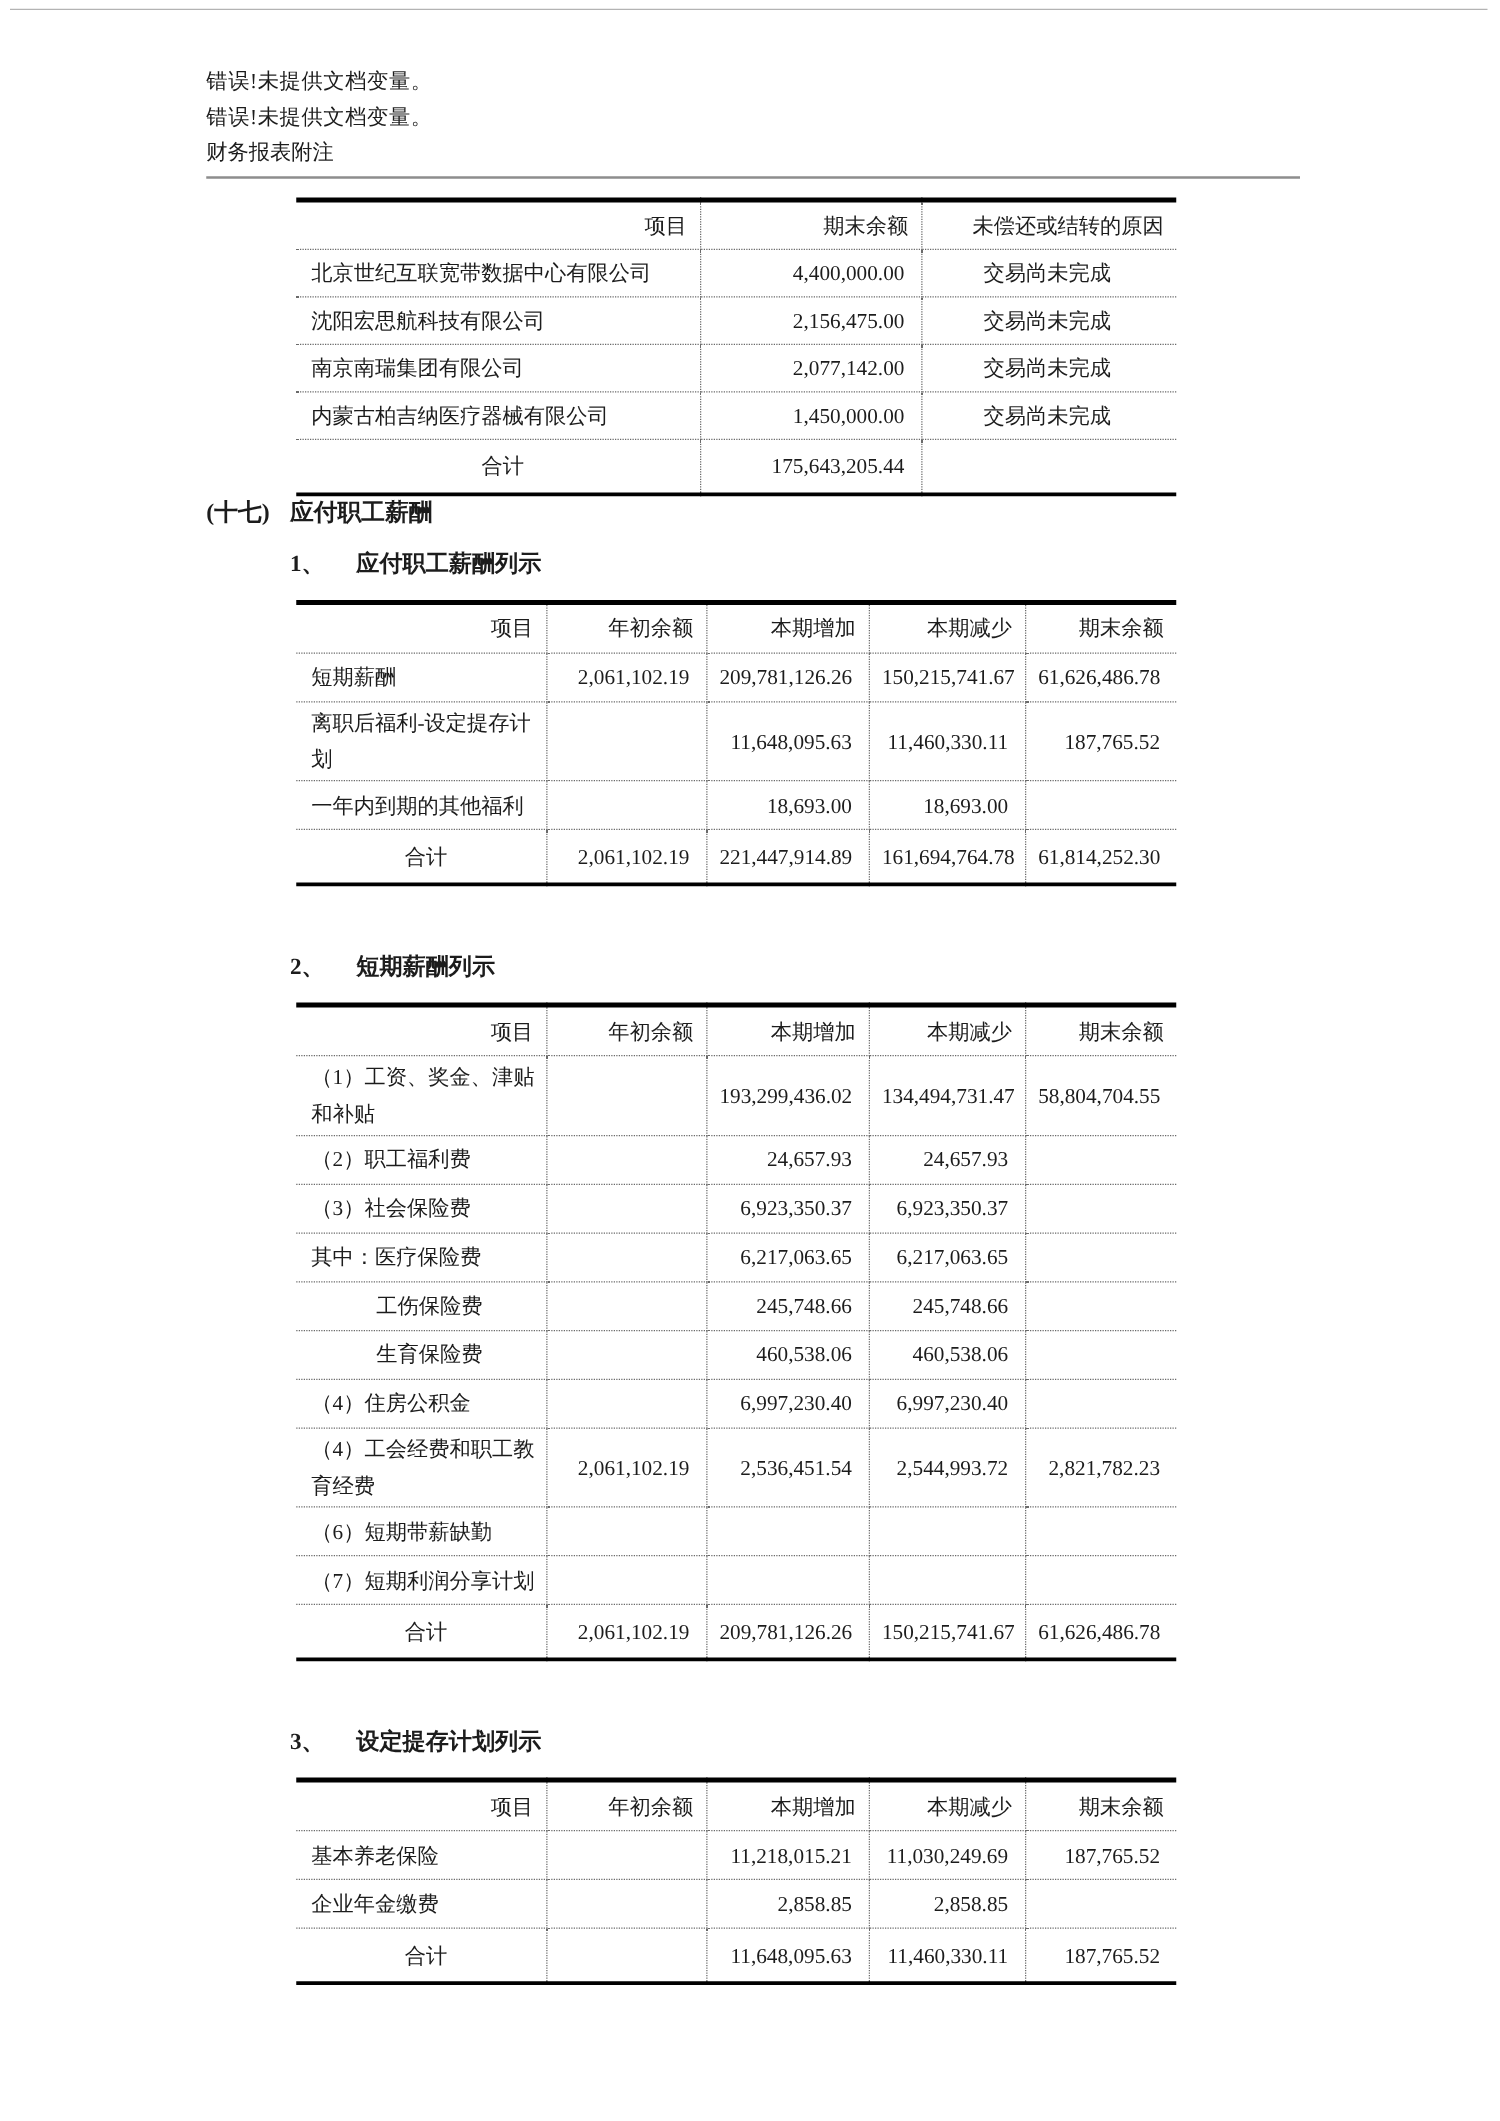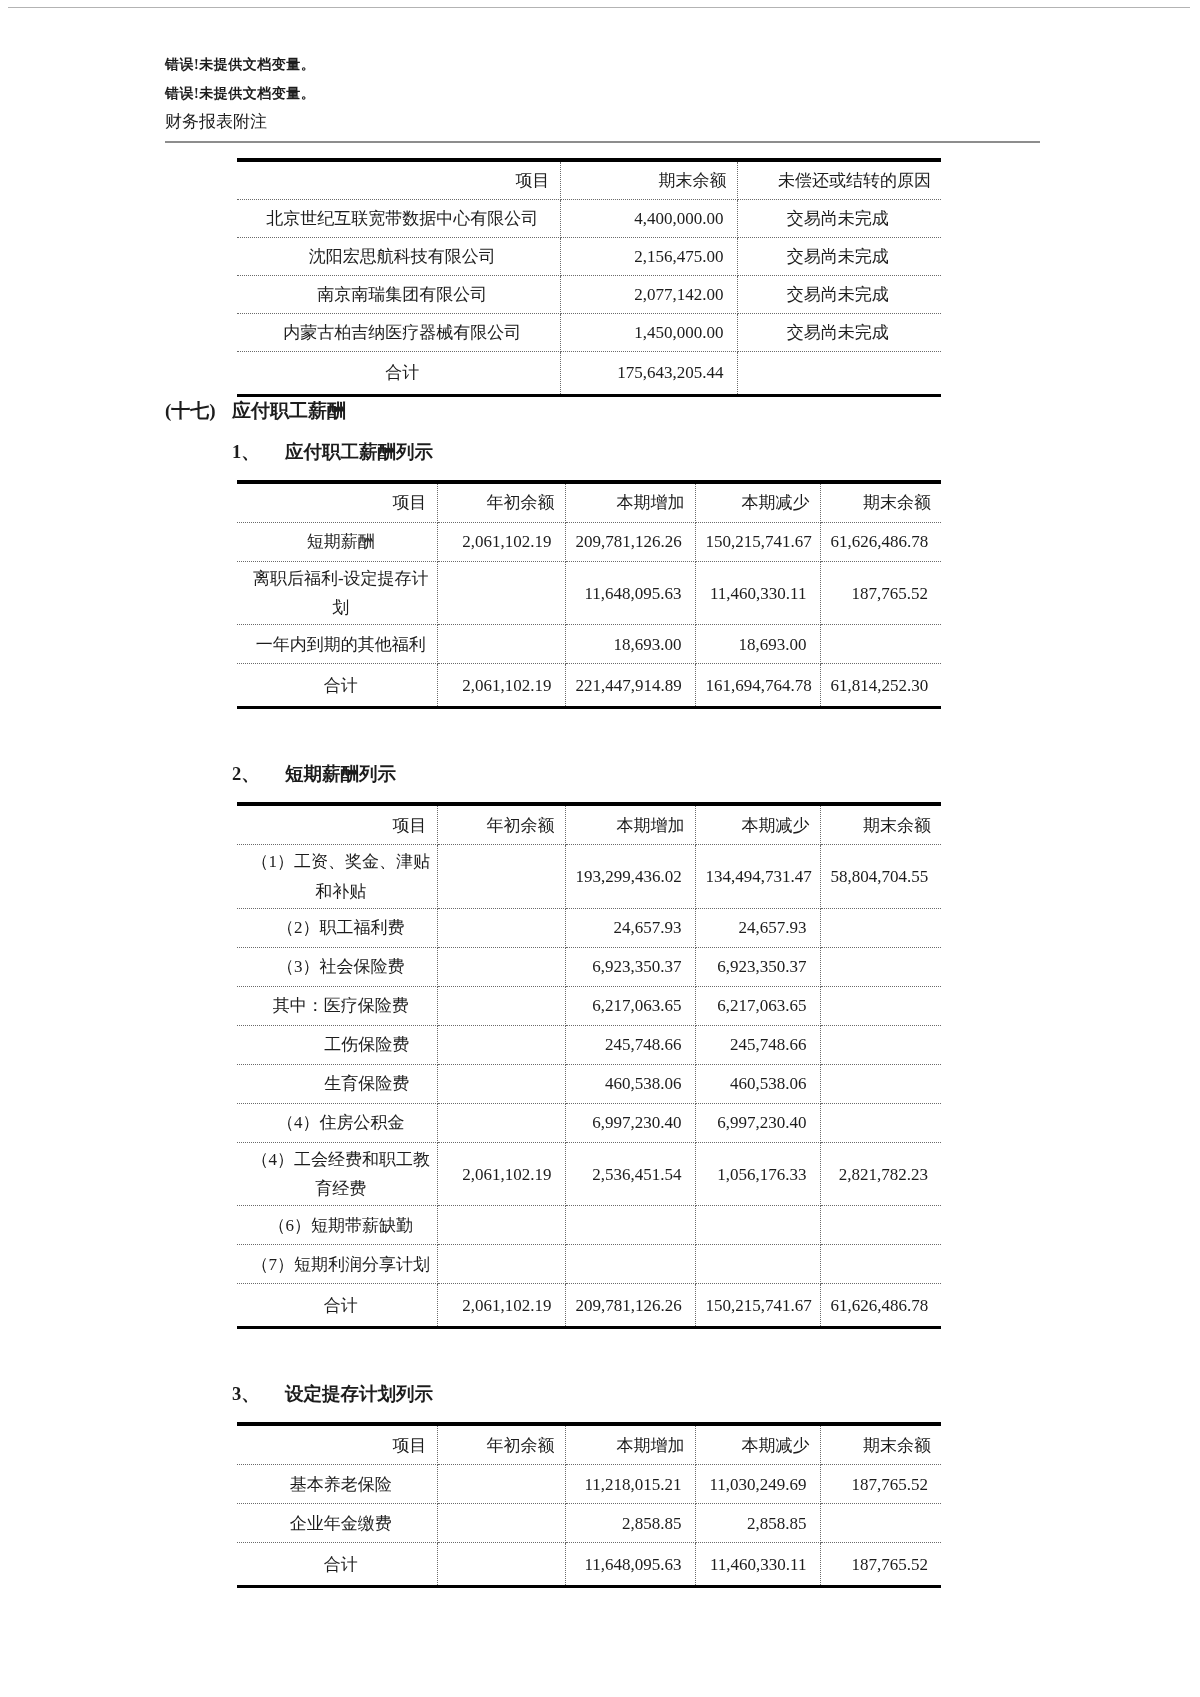--- a/index.html
+++ b/index.html
@@ -5,41 +5,41 @@
   html, body { margin:0; padding:0; }
   body {
     width:1200px; height:1697px; background:#ffffff;
     font-family:"Liberation Serif","DejaVu Serif",serif;
     color:#1c1c1c; position:relative; overflow:hidden;
   }
   .page { position:relative; width:1200px; height:1697px; }
   .topline { position:absolute; top:7px; left:8px; right:10px; border-top:1px solid #b3b3b3; }
   .content { padding:50px 0 0 165px; width:875px; }
 
-  .hdr-bold { font-weight:bold; font-size:14px; line-height:29px; letter-spacing:0.5px; }
+  .hdr-bold { font-weight:normal; font-size:17px; line-height:29px; letter-spacing:0.5px; }
   .hdr-normal { font-size:17px; line-height:28px; }
   .hdr-rule { width:875px; border-bottom:2px solid #8d8d8d; margin-top:5px; }
 
   .tbl-wrap { margin-left:72px; }
   table.tbl {
     border-collapse:collapse; table-layout:fixed; width:704px;
     border-top:4px solid #000; border-bottom:3.5px solid #000;
     font-size:17px; margin-top:15px;
   }
   .tbl th, .tbl td {
     border-right:1px dotted #6a6a6a; border-bottom:1px dotted #6a6a6a;
     padding:2px 10px; height:33px; line-height:1.72; vertical-align:middle;
     font-weight:normal; overflow:hidden;
   }
   .tbl-b th, .tbl-b td { height:34px; }
   .tbl th { text-align:right; }
   .tbl th:last-child, .tbl td:last-child { border-right:none; }
   .tbl tr:last-child td { border-bottom:none; }
   .tbl td { text-align:right; padding-right:13px; }
-  .tbl td.item { text-align:center; padding-left:12px; padding-right:4px; }
+  .tbl td.item { text-align:left; padding-left:12px; padding-right:4px; }
   .tbl td.item.indent { padding-left:64px; }
   .tbl-a td:nth-child(3) { text-align:center; }
   .tbl tr.total td { height:38px; }
   .tbl tr.total td.item { text-align:center; }
 
   .sec-heading { display:flex; font-weight:bold; font-size:19px; line-height:27px; }
   .sec-num { width:67px; flex:0 0 67px; }
   .sub-heading { display:flex; margin-left:67px; font-weight:bold; font-size:18.5px; line-height:26px; }
   .sub-num { width:53px; flex:0 0 53px; }
   .mt-sub1 { margin-top:15px; }
@@ -234,21 +234,21 @@
               <td class="item">（4）住房公积金</td>
               <td></td>
               <td>6,997,230.40</td>
               <td>6,997,230.40</td>
               <td></td>
             </tr>
             <tr>
               <td class="item">（4）工会经费和职工教育经费</td>
               <td>2,061,102.19</td>
               <td>2,536,451.54</td>
-              <td>1,056,176.33</td>
+              <td>2,544,993.72</td>
               <td>2,821,782.23</td>
             </tr>
             <tr>
               <td class="item">（6）短期带薪缺勤</td>
               <td></td>
               <td></td>
               <td></td>
               <td></td>
             </tr>
             <tr>

